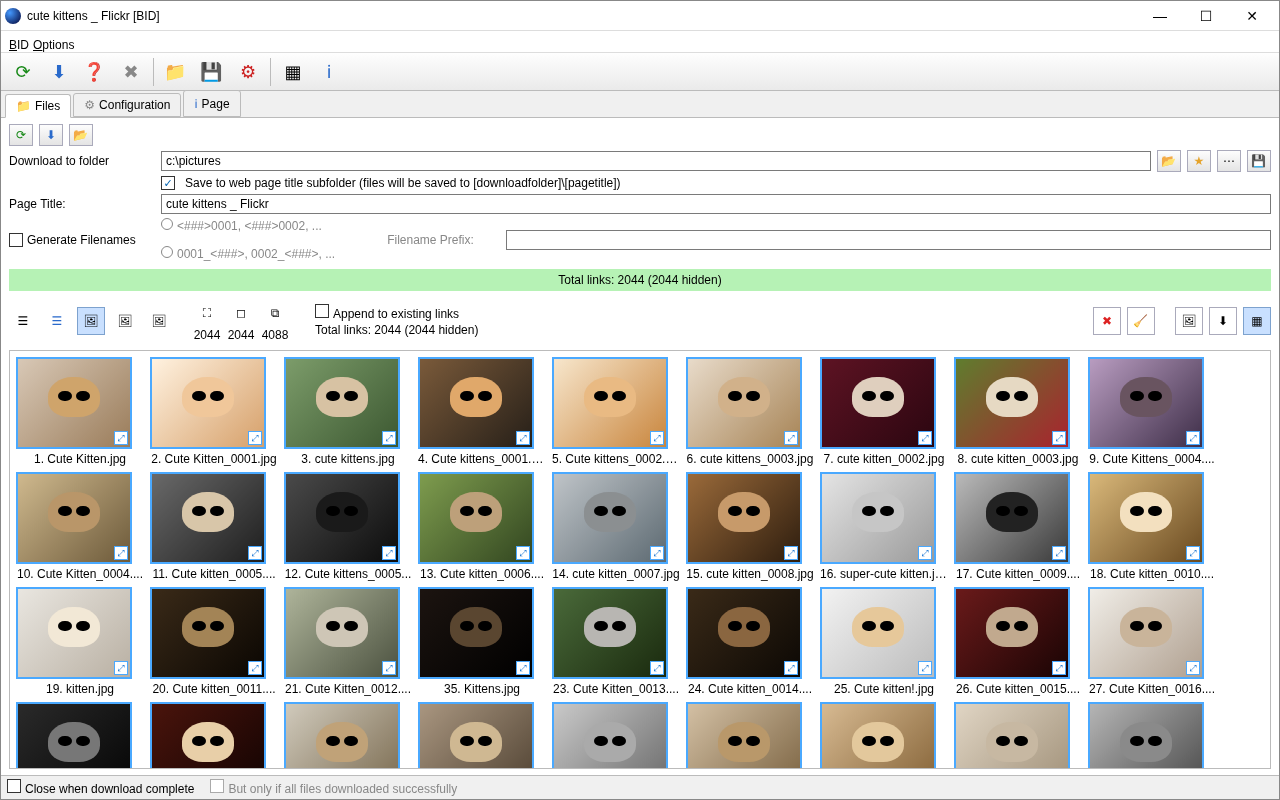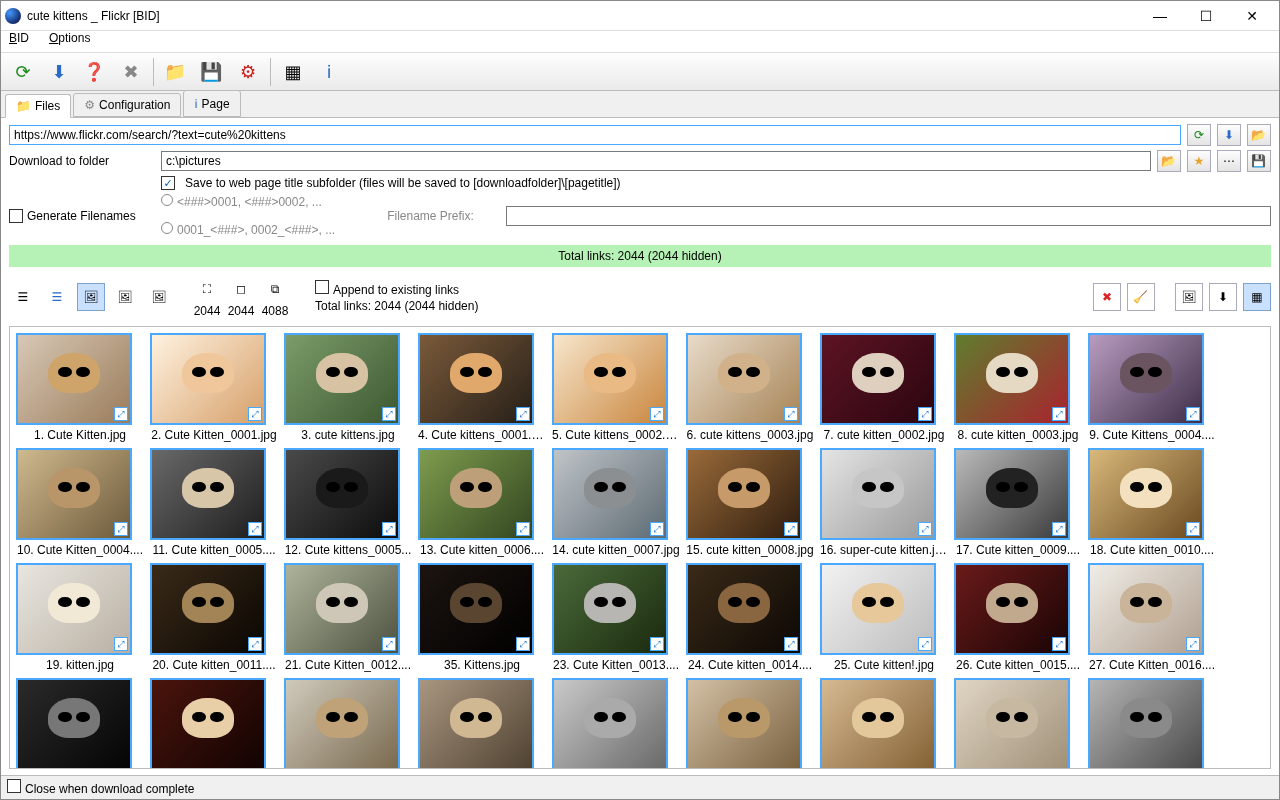--- a/index.html
+++ b/index.html
@@ -3,21 +3,21 @@
 <meta charset="utf-8">
 <style>
 * { margin: 0; padding: 0; box-sizing: border-box; font-family: "Segoe UI", Tahoma, sans-serif; font-size: 12px; }
 body { background: #fff; color: #000; overflow: hidden; }
 .window { width: 1280px; height: 800px; border: 1px solid #888; display: flex; flex-direction: column; background: #f0f0f0; }
 .titlebar { height: 30px; background: #fff; display: flex; align-items: center; padding: 0 4px; border-bottom: 1px solid #ddd; }
 .titlebar .title-icon { width: 16px; height: 16px; border-radius: 50%; background: radial-gradient(circle at 30% 30%, #49f, #003); margin-right: 6px; }
 .titlebar .title { flex: 1; }
 .title-controls { display: flex; gap: 0; }
 .title-controls div { width: 46px; height: 28px; display: flex; align-items: center; justify-content: center; font-size: 14px; }
-.menubar { height: 22px; background: #fff; padding: 0 8px; display: flex; align-items: flex-start; gap: 20px; border-bottom: 1px solid #ddd; }
+.menubar { height: 22px; background: #fff; padding: 0 8px; display: flex; align-items: flex-end; gap: 4px; border-bottom: 1px solid #ddd; }
 .menubar span { cursor: default; }
 .menubar span u { text-decoration: underline; }
 .toolbar { height: 38px; background: linear-gradient(#fefefe, #eaeaea); border-bottom: 1px solid #bbb; display: flex; align-items: center; padding: 0 6px; gap: 4px; }
 .tb-btn { width: 32px; height: 32px; border: 1px solid transparent; border-radius: 3px; display: flex; align-items: center; justify-content: center; }
 .tb-sep { width: 1px; height: 28px; background: #bbb; margin: 0 2px; }
 .tabstrip { height: 26px; display: flex; align-items: flex-end; background: #f0f0f0; padding: 0 4px; }
 .tab { padding: 4px 10px; background: #fff; border: 1px solid #bbb; border-bottom: 1px solid #fff; display: flex; align-items: center; gap: 4px; margin-right: 2px; border-top-left-radius: 3px; border-top-right-radius: 3px; position: relative; top: 1px; }
 .tab.inactive { background: #f0f0f0; border-bottom: 1px solid #bbb; position: static; }
 .mainarea { background: #fff; flex: 1; border-top: 1px solid #bbb; padding: 6px 8px; display: flex; flex-direction: column; gap: 4px; overflow: hidden; }
 .formrow { display: flex; align-items: center; gap: 6px; }
@@ -112,21 +112,20 @@
       </div>
     <div class="tab inactive">
         <span style="color:#2a6acb">ℹ</span>
         <span>Page</span>
       </div>
   </div>
 
   <div class="mainarea">
 
     <div class="formrow">
-      <input type="text" class="url-input" value="https://www.flickr.com/search/?text=cute%20kittens" style="">
       <div class="smallbtn">
           <span style="color:#1a8a1a">⟳</span>
         </div>
       <div class="smallbtn">
           <span style="color:#2a6acb">⬇</span>
         </div>
       <div class="smallbtn">
           <span style="color:#e5b63a">📂</span>
         </div>
     </div>
@@ -143,20 +142,24 @@
       <div class="smallbtn">⋯</div>
       <div class="smallbtn">💾</div>
     </div>
 
     <div class="formrow">
       <div class="lbl"></div>
       <span class="checkbox checked"></span>
       <span>Save to web page title subfolder (files will be saved to [downloadfolder]\[pagetitle])</span>
     </div>
 
+    <div class="formrow">
+      <div class="lbl">Page Title:</div>
+      <input type="text" value="cute kittens _ Flickr" style="">
+    </div>
 
     <div class="formrow">
       <div class="lbl" style="display:flex;align-items:flex-end">
         <span class="checkbox"></span>
         <span>Generate Filenames</span>
       </div>
       <div style="display:flex;flex-direction:column;gap:13px">
         <div class="gray"><span class="radio"></span><span>&lt;###&gt;0001, &lt;###&gt;0002, ...</span></div>
         <div class="gray"><span class="radio"></span><span>0001_&lt;###&gt;, 0002_&lt;###&gt;, ...</span></div>
       </div>
@@ -439,15 +442,16 @@
               <div class="pic" style="--c1:#b5b5b5;--c2:#4a4a4a;--c3:#8a8a8a"></div>
             </div>
           </div>
         </div>
     </div>
 
   </div>
 
   <div class="statusbar">
     <div><span class="checkbox"></span><span>Close when download complete</span></div>
+    <div class="gray"><span class="checkbox" style="border-color:#aaa"></span><span>But only if all files downloaded successfully</span></div>
   </div>
 
 </div>
 
 </body></html>

